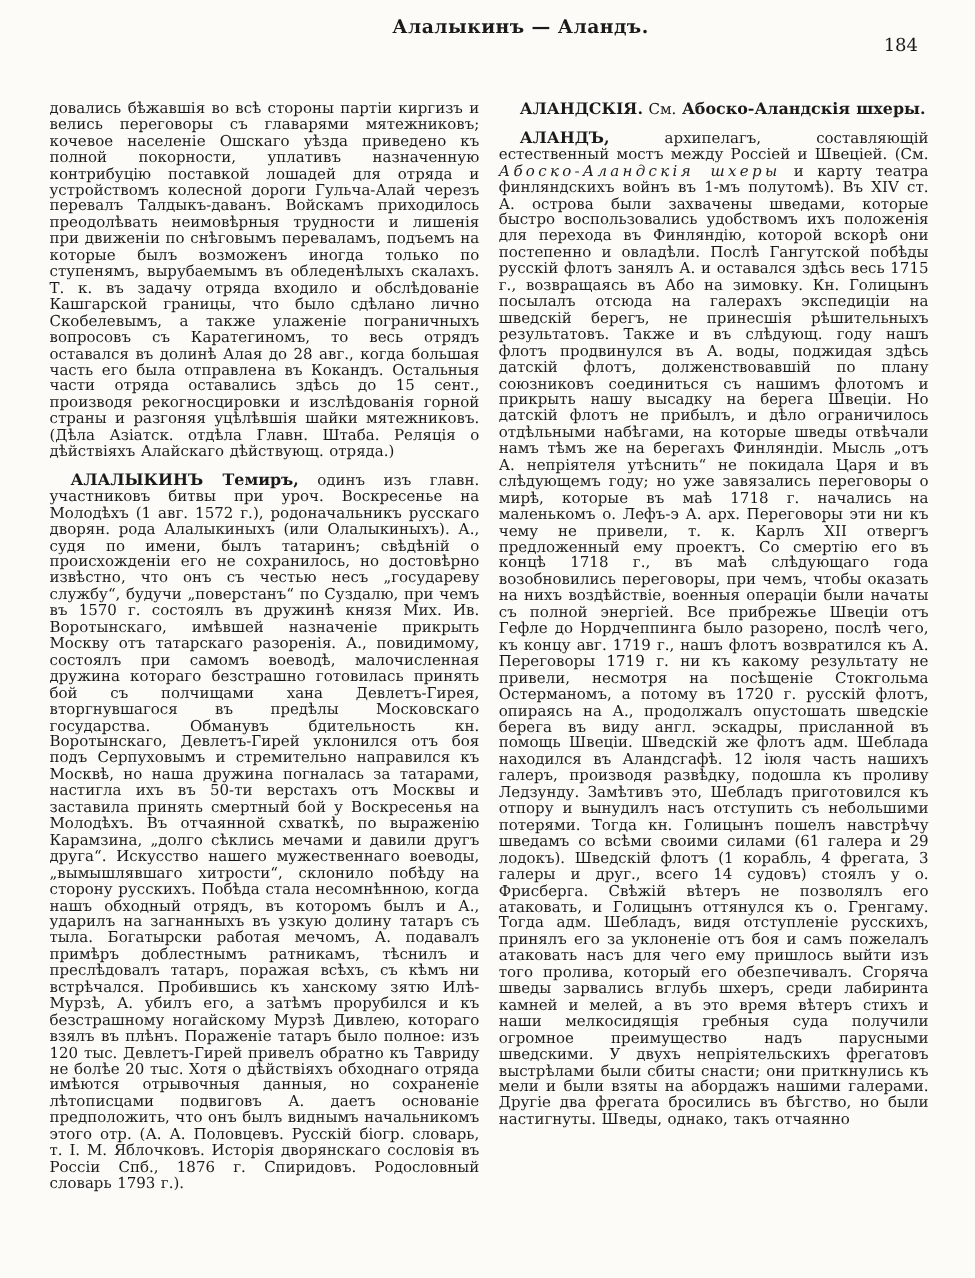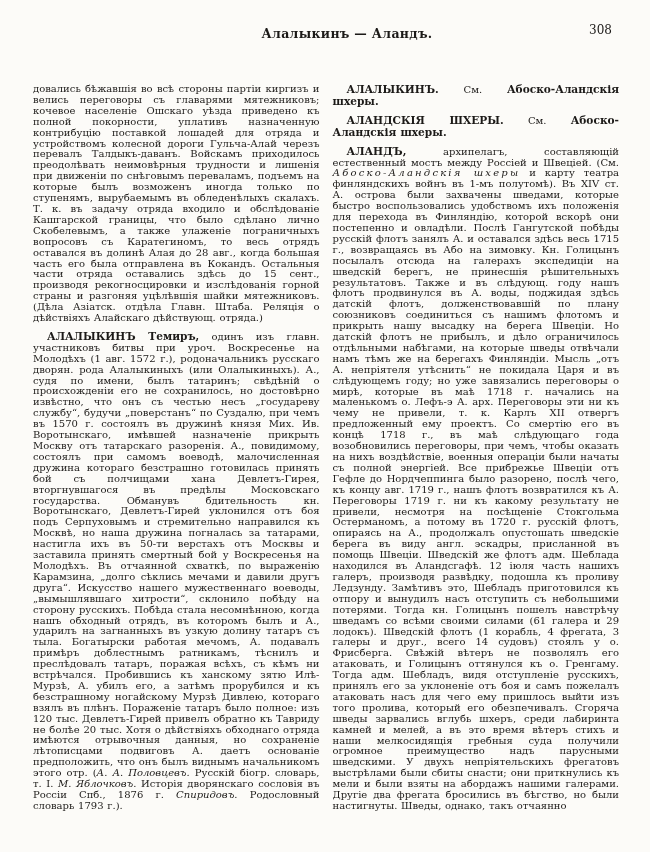--- a/index.html
+++ b/index.html
@@ -13,21 +13,21 @@
     height: 852px;
     margin: 0 auto;
     background: #fcfbf8;
     color: #1c1a18;
     font-family: "DejaVu Serif", "Liberation Serif", serif;
     overflow: hidden;
     box-sizing: border-box;
   }
   .running-head {
     position: relative;
-    padding-top: 26px;
+    padding-top: 10px;
     height: 18px;
     margin-left: 44px;
   }
   .running-title {
     text-align: center;
     font-weight: bold;
     font-size: 12.5px;
     letter-spacing: 0.3px;
   }
   .page-num {
@@ -51,44 +51,43 @@
     word-spacing: 0.5px;
   }
   p { margin: 0; }
   .indent { text-indent: 14px; }
   .entry-gap { margin-top: 7px; }
   .hw {
     font-weight: bold;
     font-size: 10.6px;
   }
   .bold { font-weight: bold; font-size: 10.6px; }
-  .ital { font-style: italic; }
+  .ital { }
   .spaced { letter-spacing: 2.2px; font-style: italic; }
 </style>
 </head>
 <body>
 
 <div class="page">
 
   <div class="running-head">
     <div class="running-title">Алалыкинъ — Аландъ.</div>
-    <div class="page-num">308</div>
+    <div class="page-num">184</div>
   </div>
 
   <div class="columns">
 
     <div class="col">
       <p>довались бѣжавшія во всѣ стороны партіи киргизъ и велись переговоры съ главарями мятежниковъ; кочевое населеніе Ошскаго уѣзда приведено къ полной покорности, уплативъ назначенную контрибуцію поставкой лошадей для отряда и устройствомъ колесной дороги Гульча-Алай черезъ перевалъ Талдыкъ-даванъ. Войскамъ приходилось преодолѣвать неимовѣрныя трудности и лишенія при движеніи по снѣговымъ переваламъ, подъемъ на которые былъ возможенъ иногда только по ступенямъ, вырубаемымъ въ обледенѣлыхъ скалахъ. Т. к. въ задачу отряда входило и обслѣдованіе Кашгарской границы, что было сдѣлано лично Скобелевымъ, а также улаженіе пограничныхъ вопросовъ съ Каратегиномъ, то весь отрядъ оставался въ долинѣ Алая до 28 авг., когда большая часть его была отправлена въ Кокандъ. Остальныя части отряда оставались здѣсь до 15 сент., производя рекогносцировки и изслѣдованія горной страны и разгоняя уцѣлѣвшія шайки мятежниковъ. (Дѣла Азіатск. отдѣла Главн. Штаба. Реляція о дѣйствіяхъ Алайскаго дѣйствующ. отряда.)</p>
 
       <p class="indent entry-gap"><span class="hw">АЛАЛЫКИНЪ Темиръ,</span> <span>одинъ изъ главн. участниковъ битвы при уроч. Воскресенье на Молодѣхъ (1 авг. 1572 г.), родоначальникъ русскаго дворян. рода Алалыкиныхъ (или Олалыкиныхъ). А., судя по имени, былъ татаринъ; свѣдѣній о происхожденіи его не сохранилось, но достовѣрно извѣстно, что онъ съ честью несъ „государеву службу“, будучи „поверстанъ“ по Суздалю, при чемъ въ 1570 г. состоялъ въ дружинѣ князя Мих. Ив. Воротынскаго, имѣвшей назначеніе прикрыть Москву отъ татарскаго разоренія. А., повидимому, состоялъ при самомъ воеводѣ, малочисленная дружина котораго безстрашно готовилась принять бой съ полчищами хана Девлетъ-Гирея, вторгнувшагося въ предѣлы Московскаго государства. Обманувъ бдительность кн. Воротынскаго, Девлетъ-Гирей уклонился отъ боя подъ Серпуховымъ и стремительно направился къ Москвѣ, но наша дружина погналась за татарами, настигла ихъ въ 50-ти верстахъ отъ Москвы и заставила принять смертный бой у Воскресенья на Молодѣхъ. Въ отчаянной схваткѣ, по выраженію Карамзина, „долго сѣклись мечами и давили другъ друга“. Искусство нашего мужественнаго воеводы, „вымышлявшаго хитрости“, склонило побѣду на сторону русскихъ. Побѣда стала несомнѣнною, когда нашъ обходный отрядъ, въ которомъ былъ и А., ударилъ на загнанныхъ въ узкую долину татаръ съ тыла. Богатырски работая мечомъ, А. подавалъ примѣръ доблестнымъ ратникамъ, тѣснилъ и преслѣдовалъ татаръ, поражая всѣхъ, съ кѣмъ ни встрѣчался. Пробившись къ ханскому зятю Илѣ-Мурзѣ, А. убилъ его, а затѣмъ прорубился и къ безстрашному ногайскому Мурзѣ Дивлею, котораго взялъ въ плѣнъ. Пораженіе татаръ было полное: изъ 120 тыс. Девлетъ-Гирей привелъ обратно къ Тавриду не болѣе 20 тыс. Хотя о дѣйствіяхъ обходнаго отряда имѣются отрывочныя данныя, но сохраненіе лѣтописцами подвиговъ А. даетъ основаніе предположить, что онъ былъ виднымъ начальникомъ этого отр. (</span><span class="ital">А. А. Половцевъ.</span><span> Русскій біогр. словарь, т. I. </span><span class="ital">М. Яблочковъ.</span><span> Исторія дворянскаго сословія въ Россіи Спб., 1876 г. </span><span class="ital">Спиридовъ.</span><span> Родословный словарь 1793 г.).</span></p>
     </div>
 
     <div class="col">
 
-      <p class="indent"><span class="hw">АЛАЛЫКИНЪ.</span> <span>См.</span> <span class="bold">Абоско-Аландскія шхеры.</span></p>
+      <p class="indent"><span class="hw">АЛАНДСКІЯ.</span> <span>См.</span> <span class="bold">Абоско-Аландскія шхеры.</span></p>
 
-      <p class="indent entry-gap"><span class="hw">АЛАНДСКІЯ ШХЕРЫ.</span> <span>См.</span> <span class="bold">Абоско-Аландскія шхеры.</span></p>
 
       <p class="indent entry-gap"><span class="hw">АЛАНДЪ,</span> <span>архипелагъ, составляющій естественный мостъ между Россіей и Швеціей. (См.</span> <span class="spaced">Абоско-Аландскія шхеры</span> <span>и карту театра финляндскихъ войнъ въ 1-мъ полутомѣ). Въ XIV ст. А. острова были захвачены шведами, которые быстро воспользовались удобствомъ ихъ положенія для перехода въ Финляндію, которой вскорѣ они постепенно и овладѣли. Послѣ Гангутской побѣды русскій флотъ занялъ А. и оставался здѣсь весь 1715 г., возвращаясь въ Або на зимовку. Кн. Голицынъ посылалъ отсюда на галерахъ экспедиціи на шведскій берегъ, не принесшія рѣшительныхъ результатовъ. Также и въ слѣдующ. году нашъ флотъ продвинулся въ А. воды, поджидая здѣсь датскій флотъ, долженствовавшій по плану союзниковъ соединиться съ нашимъ флотомъ и прикрыть нашу высадку на берега Швеціи. Но датскій флотъ не прибылъ, и дѣло ограничилось отдѣльными набѣгами, на которые шведы отвѣчали намъ тѣмъ же на берегахъ Финляндіи. Мысль „отъ А. непріятеля утѣснить“ не покидала Царя и въ слѣдующемъ году; но уже завязались переговоры о мирѣ, которые въ маѣ 1718 г. начались на маленькомъ о. Лефъ-э А. арх. Переговоры эти ни къ чему не привели, т. к. Карлъ XII отвергъ предложенный ему проектъ. Со смертію его въ концѣ 1718 г., въ маѣ слѣдующаго года возобновились переговоры, при чемъ, чтобы оказать на нихъ воздѣйствіе, военныя операціи были начаты съ полной энергіей. Все прибрежье Швеціи отъ Гефле до Нордчеппинга было разорено, послѣ чего, къ концу авг. 1719 г., нашъ флотъ возвратился къ А. Переговоры 1719 г. ни къ какому результату не привели, несмотря на посѣщеніе Стокгольма Остерманомъ, а потому въ 1720 г. русскій флотъ, опираясь на А., продолжалъ опустошать шведскіе берега въ виду англ. эскадры, присланной въ помощь Швеціи. Шведскій же флотъ адм. Шеблада находился въ Аландсгафѣ. 12 іюля часть нашихъ галеръ, производя развѣдку, подошла къ проливу Ледзунду. Замѣтивъ это, Шебладъ приготовился къ отпору и вынудилъ насъ отступить съ небольшими потерями. Тогда кн. Голицынъ пошелъ навстрѣчу шведамъ со всѣми своими силами (61 галера и 29 лодокъ). Шведскій флотъ (1 корабль, 4 фрегата, 3 галеры и друг., всего 14 судовъ) стоялъ у о. Фрисберга. Свѣжій вѣтеръ не позволялъ его атаковать, и Голицынъ оттянулся къ о. Гренгаму. Тогда адм. Шебладъ, видя отступленіе русскихъ, принялъ его за уклоненіе отъ боя и самъ пожелалъ атаковать насъ для чего ему пришлось выйти изъ того пролива, который его обезпечивалъ. Сгоряча шведы зарвались вглубь шхеръ, среди лабиринта камней и мелей, а въ это время вѣтеръ стихъ и наши мелкосидящія гребныя суда получили огромное преимущество надъ парусными шведскими. У двухъ непріятельскихъ фрегатовъ выстрѣлами были сбиты снасти; они приткнулись къ мели и были взяты на абордажъ нашими галерами. Другіе два фрегата бросились въ бѣгство, но были настигнуты. Шведы, однако, такъ отчаянно</span></p>
 
     </div>
   </div>
 </div>
 
 </body></html>

